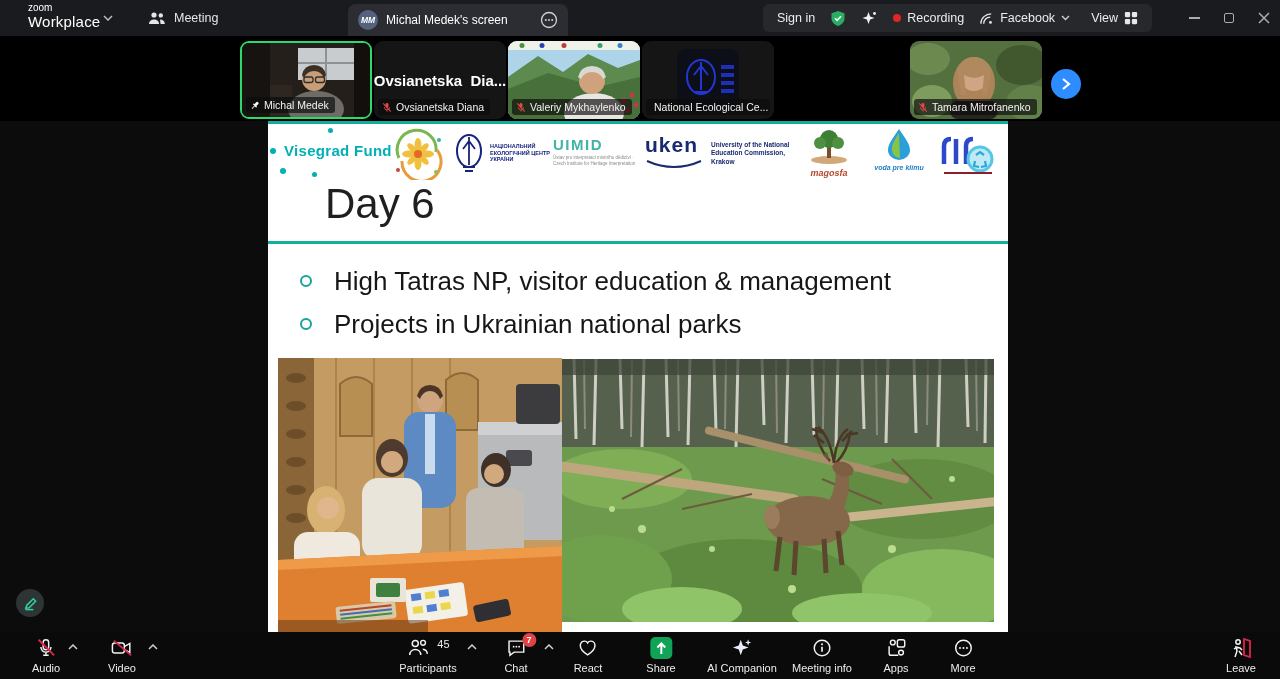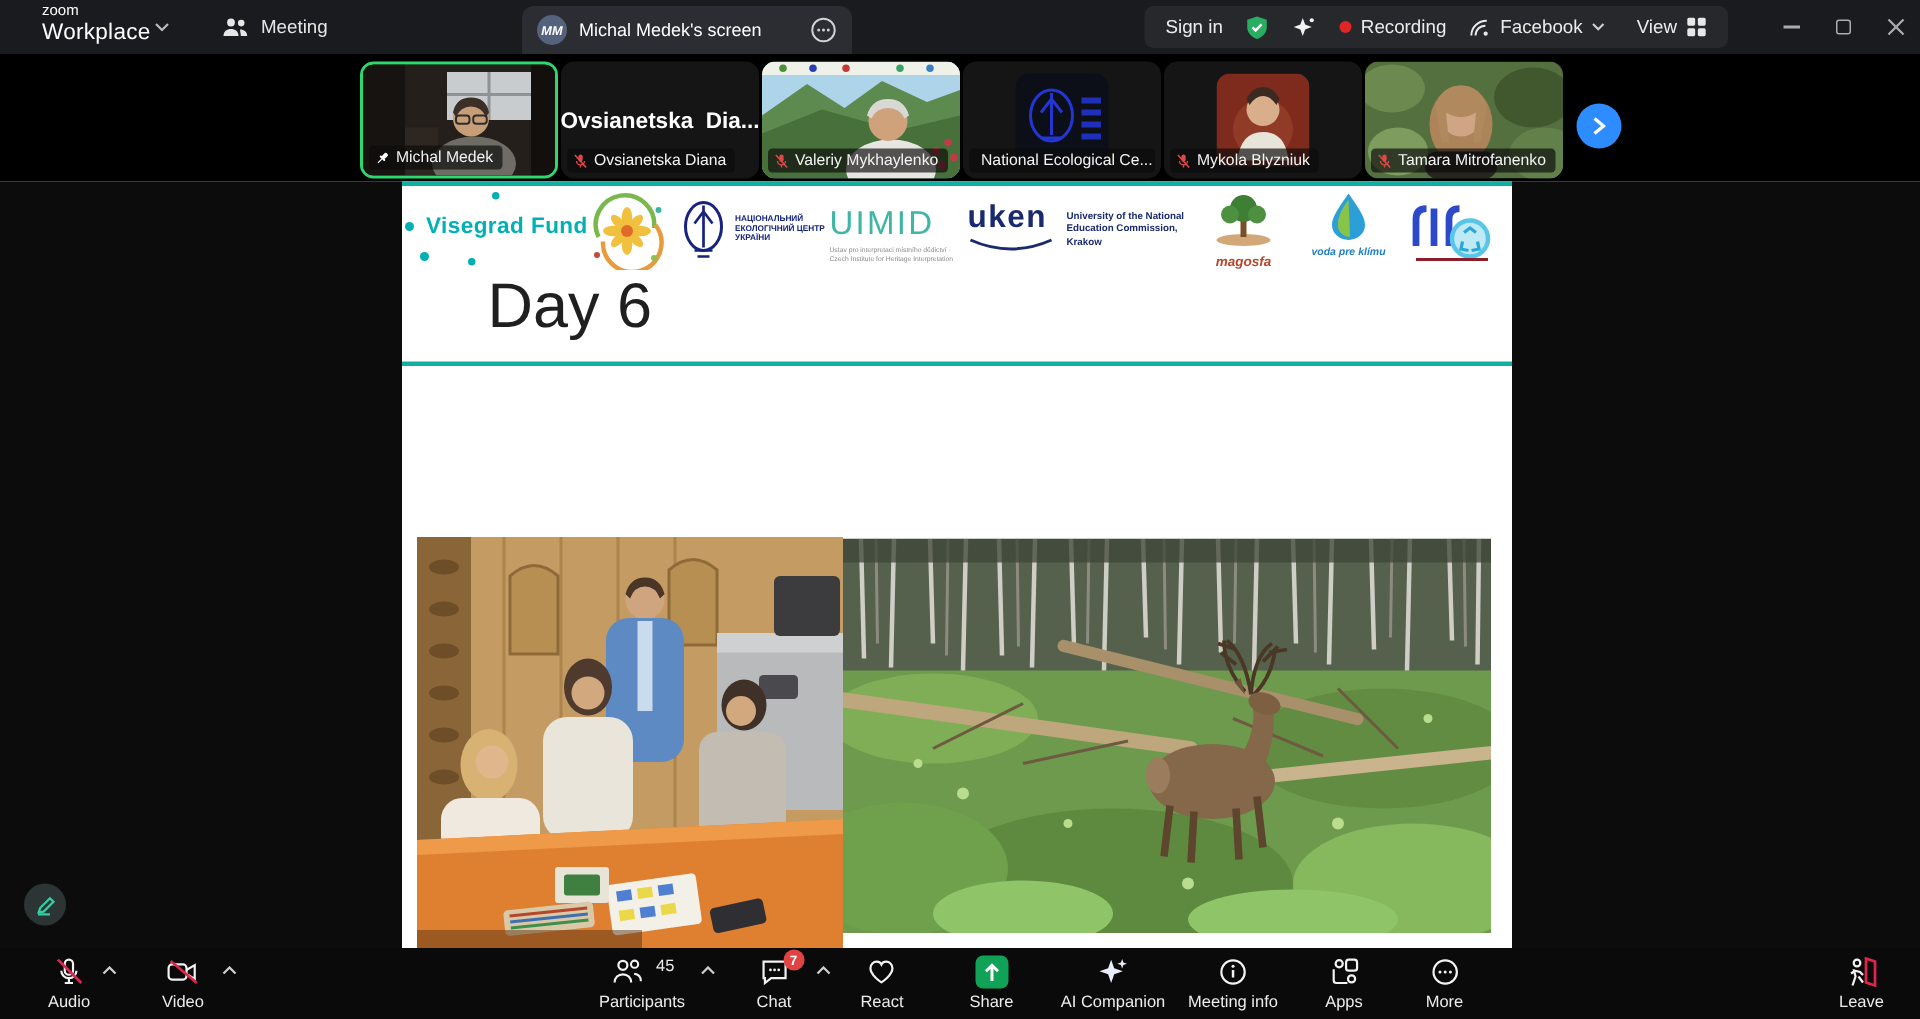--- a/index.html
+++ b/index.html
@@ -1,17 +1,17 @@
 <!DOCTYPE html>
 <html><head>
 <meta charset="utf-8">
 <style>
   html,body{margin:0;padding:0;background:#000;}
   *{box-sizing:border-box;}
-  .app{position:relative;width:1280px;height:679px;overflow:hidden;background:#bef264;
+  .app{position:relative;width:1280px;height:679px;overflow:hidden;background:#7f1d1d;
        font-family:"Liberation Sans",sans-serif;-webkit-font-smoothing:antialiased;}
 
   
   .topbar{position:absolute;top:0;left:0;right:0;height:36px;background:#1a1b1e;}
   .brand{position:absolute;left:28px;top:3px;color:#fff;line-height:1;}
   .brand .z{font-size:10px;font-weight:500;margin-bottom:1px;}
   .brand .w{font-size:15px;font-weight:400;letter-spacing:.2px;}
   .chev{position:absolute;}
   .meeting-tab{position:absolute;left:148px;top:0;height:36px;display:flex;align-items:center;gap:8px;
                color:#e6e6e6;font-size:12.5px;}
@@ -46,21 +46,21 @@
 
   
   .stage{position:absolute;top:121px;left:0;right:0;height:511px;background:#0c0c0c;}
   .slide{position:absolute;left:268px;top:0;width:740px;height:511px;background:#fff;
          border-top:3px solid #12ae9e;}
   .logo{position:absolute;}
   .visegrad{left:16px;top:18px;color:#00b0b5;font-size:15px;font-weight:700;letter-spacing:.3px;}
   .vdot{position:absolute;border-radius:50%;background:#00b0b5;}
   .necu-text{width:62px;font-size:5.5px;font-weight:700;color:#16247e;line-height:1.25;
              text-transform:uppercase;}
-  .uimid-text{color:#3fb5a5;font-size:22px;font-weight:400;letter-spacing:1.5px;}
+  .uimid-text{color:#3fb5a5;font-size:15px;font-weight:700;letter-spacing:1.5px;}
   .uimid-sub{width:92px;font-size:4.5px;color:#8a8a8a;line-height:1.3;margin-top:2px;}
   .uken-text{color:#1a2a6e;font-size:21px;font-weight:700;letter-spacing:1px;line-height:1;}
   .uken-sub{width:82px;font-size:6.5px;font-weight:700;color:#1a2a6e;line-height:1.25;}
   .magosa-text{font-size:9px;font-style:italic;font-weight:700;color:#b5472a;}
   .voda-text{font-size:7px;font-style:italic;font-weight:700;color:#1f7fc4;}
   .slide-title{position:absolute;left:57px;top:56px;font-size:42px;font-weight:400;color:#1f1f1f;}
   .divider{position:absolute;left:0;top:117px;width:740px;height:3px;background:#12ae9e;}
   .bullets{position:absolute;left:32px;top:142px;margin:0;padding:0;list-style:none;}
   .bullets li{display:flex;align-items:flex-start;gap:22px;margin-bottom:12px;
               font-size:26px;color:#161616;}
@@ -260,39 +260,20 @@
       <span class="tile-label">
         <svg width="10" height="11" viewBox="0 0 12 13">
           <rect x="4.3" y="1" width="3.4" height="6" rx="1.7" fill="#e04848"></rect>
           <path d="M2.8 6.2a3.2 3.2 0 0 0 6.4 0M6 9.4v2" stroke="#e04848" stroke-width="1.1" fill="none"></path>
           <line x1="1.5" y1="1.5" x2="10.5" y2="11.5" stroke="#e04848" stroke-width="1.3"></line>
         </svg>
         <span>National Ecological Ce...</span>
       </span>
     </div>
 
-    <div class="tile" style="left:776px">
-      <div class="avatar-wrap">
-        <svg width="62" height="62">
-          <rect width="62" height="62" rx="9" fill="#7e2a1c"></rect>
-          <circle cx="31" cy="37" r="20" fill="#93402c" opacity=".8"></circle>
-          <circle cx="31" cy="24" r="11" fill="#d9ae8a"></circle>
-          <path d="M14 58q2-19 17-19t17 19z" fill="#e9e4da"></path>
-          <path d="M20 17q4-8 11-8t11 8l-2 4q-4-6-9-6t-9 6z" fill="#3a2a22"></path>
-        </svg>
-      </div>
-      <span class="tile-label">
-        <svg width="10" height="11" viewBox="0 0 12 13">
-          <rect x="4.3" y="1" width="3.4" height="6" rx="1.7" fill="#e04848"></rect>
-          <path d="M2.8 6.2a3.2 3.2 0 0 0 6.4 0M6 9.4v2" stroke="#e04848" stroke-width="1.1" fill="none"></path>
-          <line x1="1.5" y1="1.5" x2="10.5" y2="11.5" stroke="#e04848" stroke-width="1.3"></line>
-        </svg>
-        <span>Mykola Blyzniuk</span>
-      </span>
-    </div>
 
     <div class="tile" style="left:910px">
       <svg class="scene" width="132" height="78" viewBox="0 0 132 78">
         <rect width="132" height="78" fill="#55703f"></rect>
         <ellipse cx="18" cy="18" rx="22" ry="16" fill="#6c8a50"></ellipse>
         <ellipse cx="112" cy="24" rx="26" ry="20" fill="#41582f"></ellipse>
         <ellipse cx="120" cy="62" rx="24" ry="18" fill="#62804a"></ellipse>
         <ellipse cx="22" cy="60" rx="20" ry="16" fill="#7d9c5e"></ellipse>
         <ellipse cx="64" cy="42" rx="21" ry="26" fill="#ad8459"></ellipse>
         <circle cx="64" cy="36" r="14" fill="#cfa585"></circle>
@@ -399,20 +380,30 @@
           <path d="M38 23l4-3 4 3"></path>
             <path d="M47 29l1 5-5 1"></path>
             <path d="M37 29l-1 5 5 1"></path>
         </g>
         <line x1="6" y1="41" x2="54" y2="41" stroke="#8a1f2a" stroke-width="2"></line>
       </svg>
 
       <h1 class="slide-title" style="margin:0">Day 6</h1>
       <div class="divider"></div>
 
+      <ul class="bullets">
+        <li>
+          <span class="ring"></span>
+          <span>High Tatras NP, visitor education &amp; management</span>
+        </li>
+        <li>
+          <span class="ring"></span>
+          <span>Projects in Ukrainian national parks</span>
+        </li>
+      </ul>
 
       <div class="photo photo-left">
         <svg width="284" height="277" viewBox="0 0 284 277">
           <rect width="284" height="277" fill="#c49c63"></rect>
           <g stroke="#a37c44" stroke-width="2" opacity=".7">
             <line x1="58" y1="0" x2="58" y2="200"></line>
               <line x1="96" y1="0" x2="96" y2="200"></line>
             <line x1="134" y1="0" x2="134" y2="200"></line>
               <line x1="172" y1="0" x2="172" y2="200"></line>
           </g>

